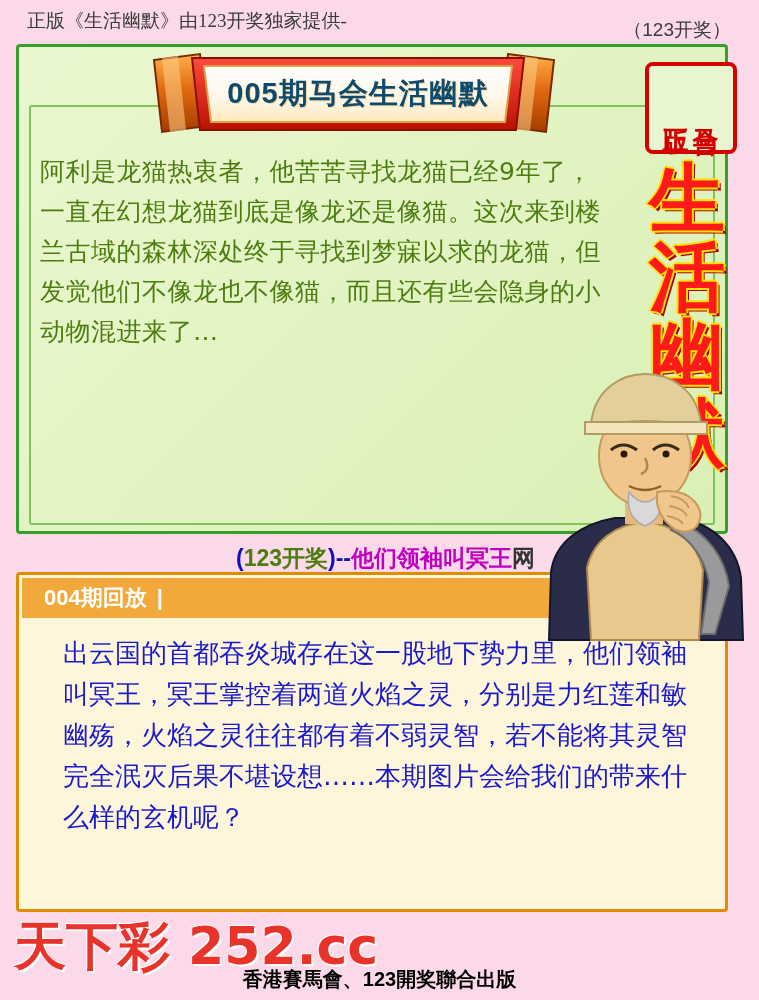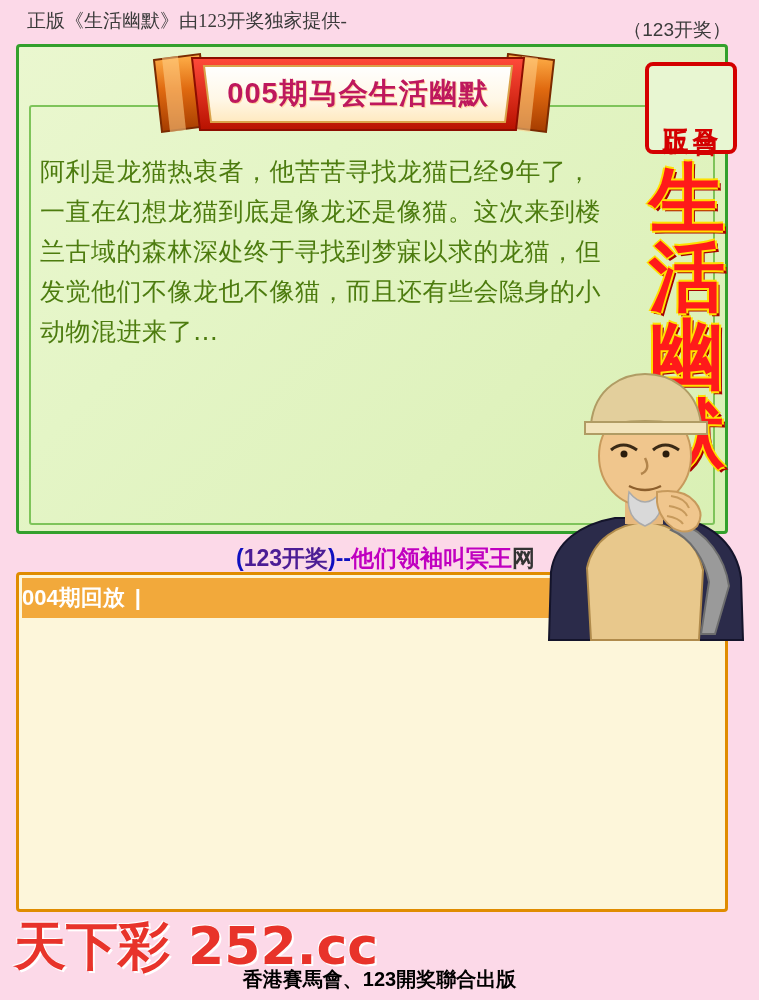--- a/index.html
+++ b/index.html
@@ -77,21 +77,21 @@
   }
   .scroll-banner svg { display:block; }
   .scroll-title {
     position: absolute;
     left: 0;
     top: 22px;
     width: 420px;
     text-align: center;
     font-size: 29px;
     font-weight: bold;
-    color: #be185d;
+    color: #0c4a6e;
     letter-spacing: 1px;
     text-shadow: 1px 1px 0 #ffd4a0;
     z-index: 6;
   }
 
   
   .story {
     position: absolute;
     left: 40px;
     top: 152px;
@@ -167,21 +167,21 @@
   .mid-caption {
     position: absolute;
     left: 236px;
     top: 543px;
     font-size: 23px;
     color: #c000c0;
     font-weight: bold;
     white-space: nowrap;
     z-index: 10;
   }
-  .mid-caption .red { color: #4c1d95; }
+  .mid-caption .red { color: #4d7c0f; }
   .mid-caption .blue { color: #1010c0; }
   .mid-caption .dark { color: #333333; }
 
   
   .yellow-panel {
     position: absolute;
     left: 16px;
     top: 572px;
     width: 712px;
     height: 340px;
@@ -197,21 +197,21 @@
     width: 706px;
     height: 40px;
     background: #f2a93b;
     box-sizing: border-box;
     display: flex;
     align-items: center;
     color: #ffffff;
     font-size: 22px;
     font-weight: bold;
   }
-  .yh-item { white-space: nowrap; }
+  .yh-item { margin-left: 22px; white-space: nowrap; }
   .yh-sep { margin-left: 10px; }
   .yellow-body {
     position: absolute;
     left: 44px;
     top: 58px;
     width: 630px;
     font-size: 26px;
     line-height: 41px;
     color: #1a1acc;
     font-family: "DejaVu Sans", sans-serif;
@@ -342,20 +342,21 @@
 
 <div class="mid-caption">
   <span class="blue">(</span><span class="red">123开奖</span><span class="blue">)--</span><span>他们领袖叫冥王</span><span class="dark">网</span>
 </div>
 
 <div class="yellow-panel">
   <div class="yellow-header">
     <span class="yh-item">004期回放</span>
     <span class="yh-sep">|</span>
   </div>
+  <div class="yellow-body">出云国的首都吞炎城存在这一股地下势力里，他们领袖叫冥王，冥王掌控着两道火焰之灵，分别是力红莲和敏幽殇，火焰之灵往往都有着不弱灵智，若不能将其灵智完全泯灭后果不堪设想……本期图片会给我们的带来什么样的玄机呢？</div>
 </div>
 
 <div class="watermark">
   <span class="w1">天下彩</span>
   <span class="w2">252.cc</span>
 </div>
 
 <div class="footer">香港賽馬會、123開奖聯合出版</div>
 
 </body></html>

